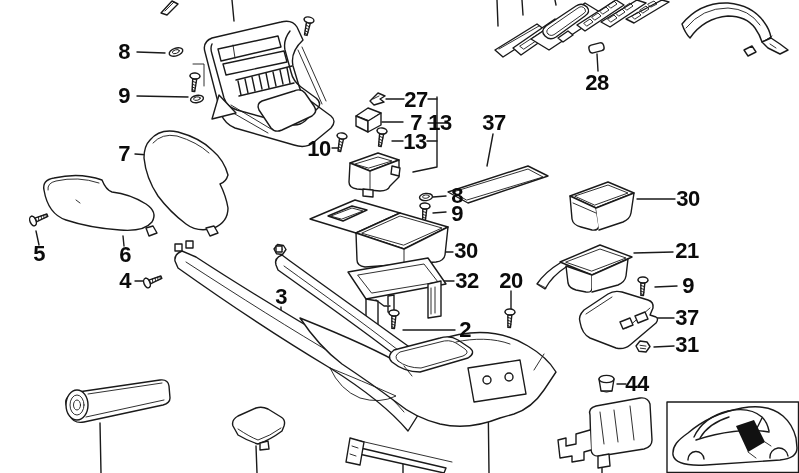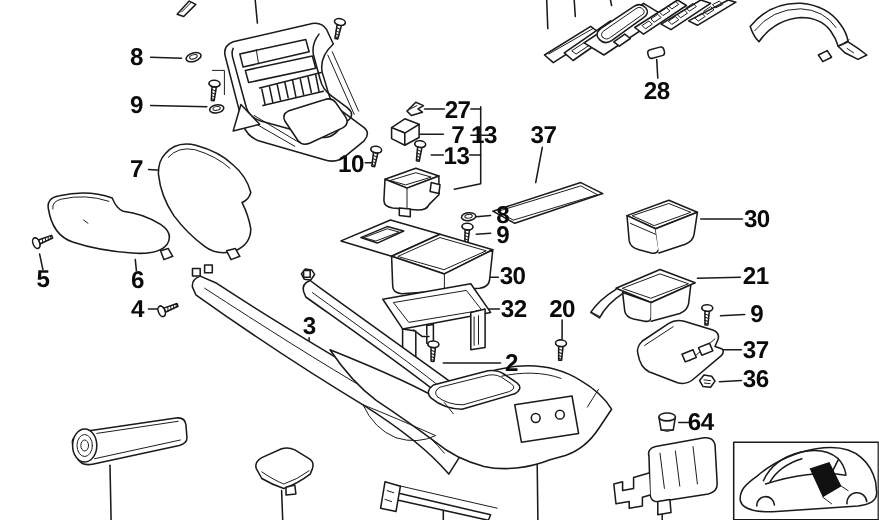--- a/index.html
+++ b/index.html
@@ -355,16 +355,16 @@
   <div class="label" style="left:457px;top:214px">9</div>
   <div class="label" style="left:466px;top:251px">30</div>
   <div class="label" style="left:467px;top:281px">32</div>
   <div class="label" style="left:465px;top:330px">2</div>
   <div class="label" style="left:281px;top:297px">3</div>
   <div class="label" style="left:597px;top:83px">28</div>
   <div class="label" style="left:688px;top:199px">30</div>
   <div class="label" style="left:687px;top:251px">21</div>
   <div class="label" style="left:688px;top:286px">9</div>
   <div class="label" style="left:687px;top:318px">37</div>
-  <div class="label" style="left:687px;top:345px">36</div>
+  <div class="label" style="left:687px;top:345px">31</div>
   <div class="label" style="left:511px;top:281px">20</div>
-  <div class="label" style="left:637px;top:384px">64</div>
+  <div class="label" style="left:637px;top:384px">44</div>
 </div>
 
 </body></html>

